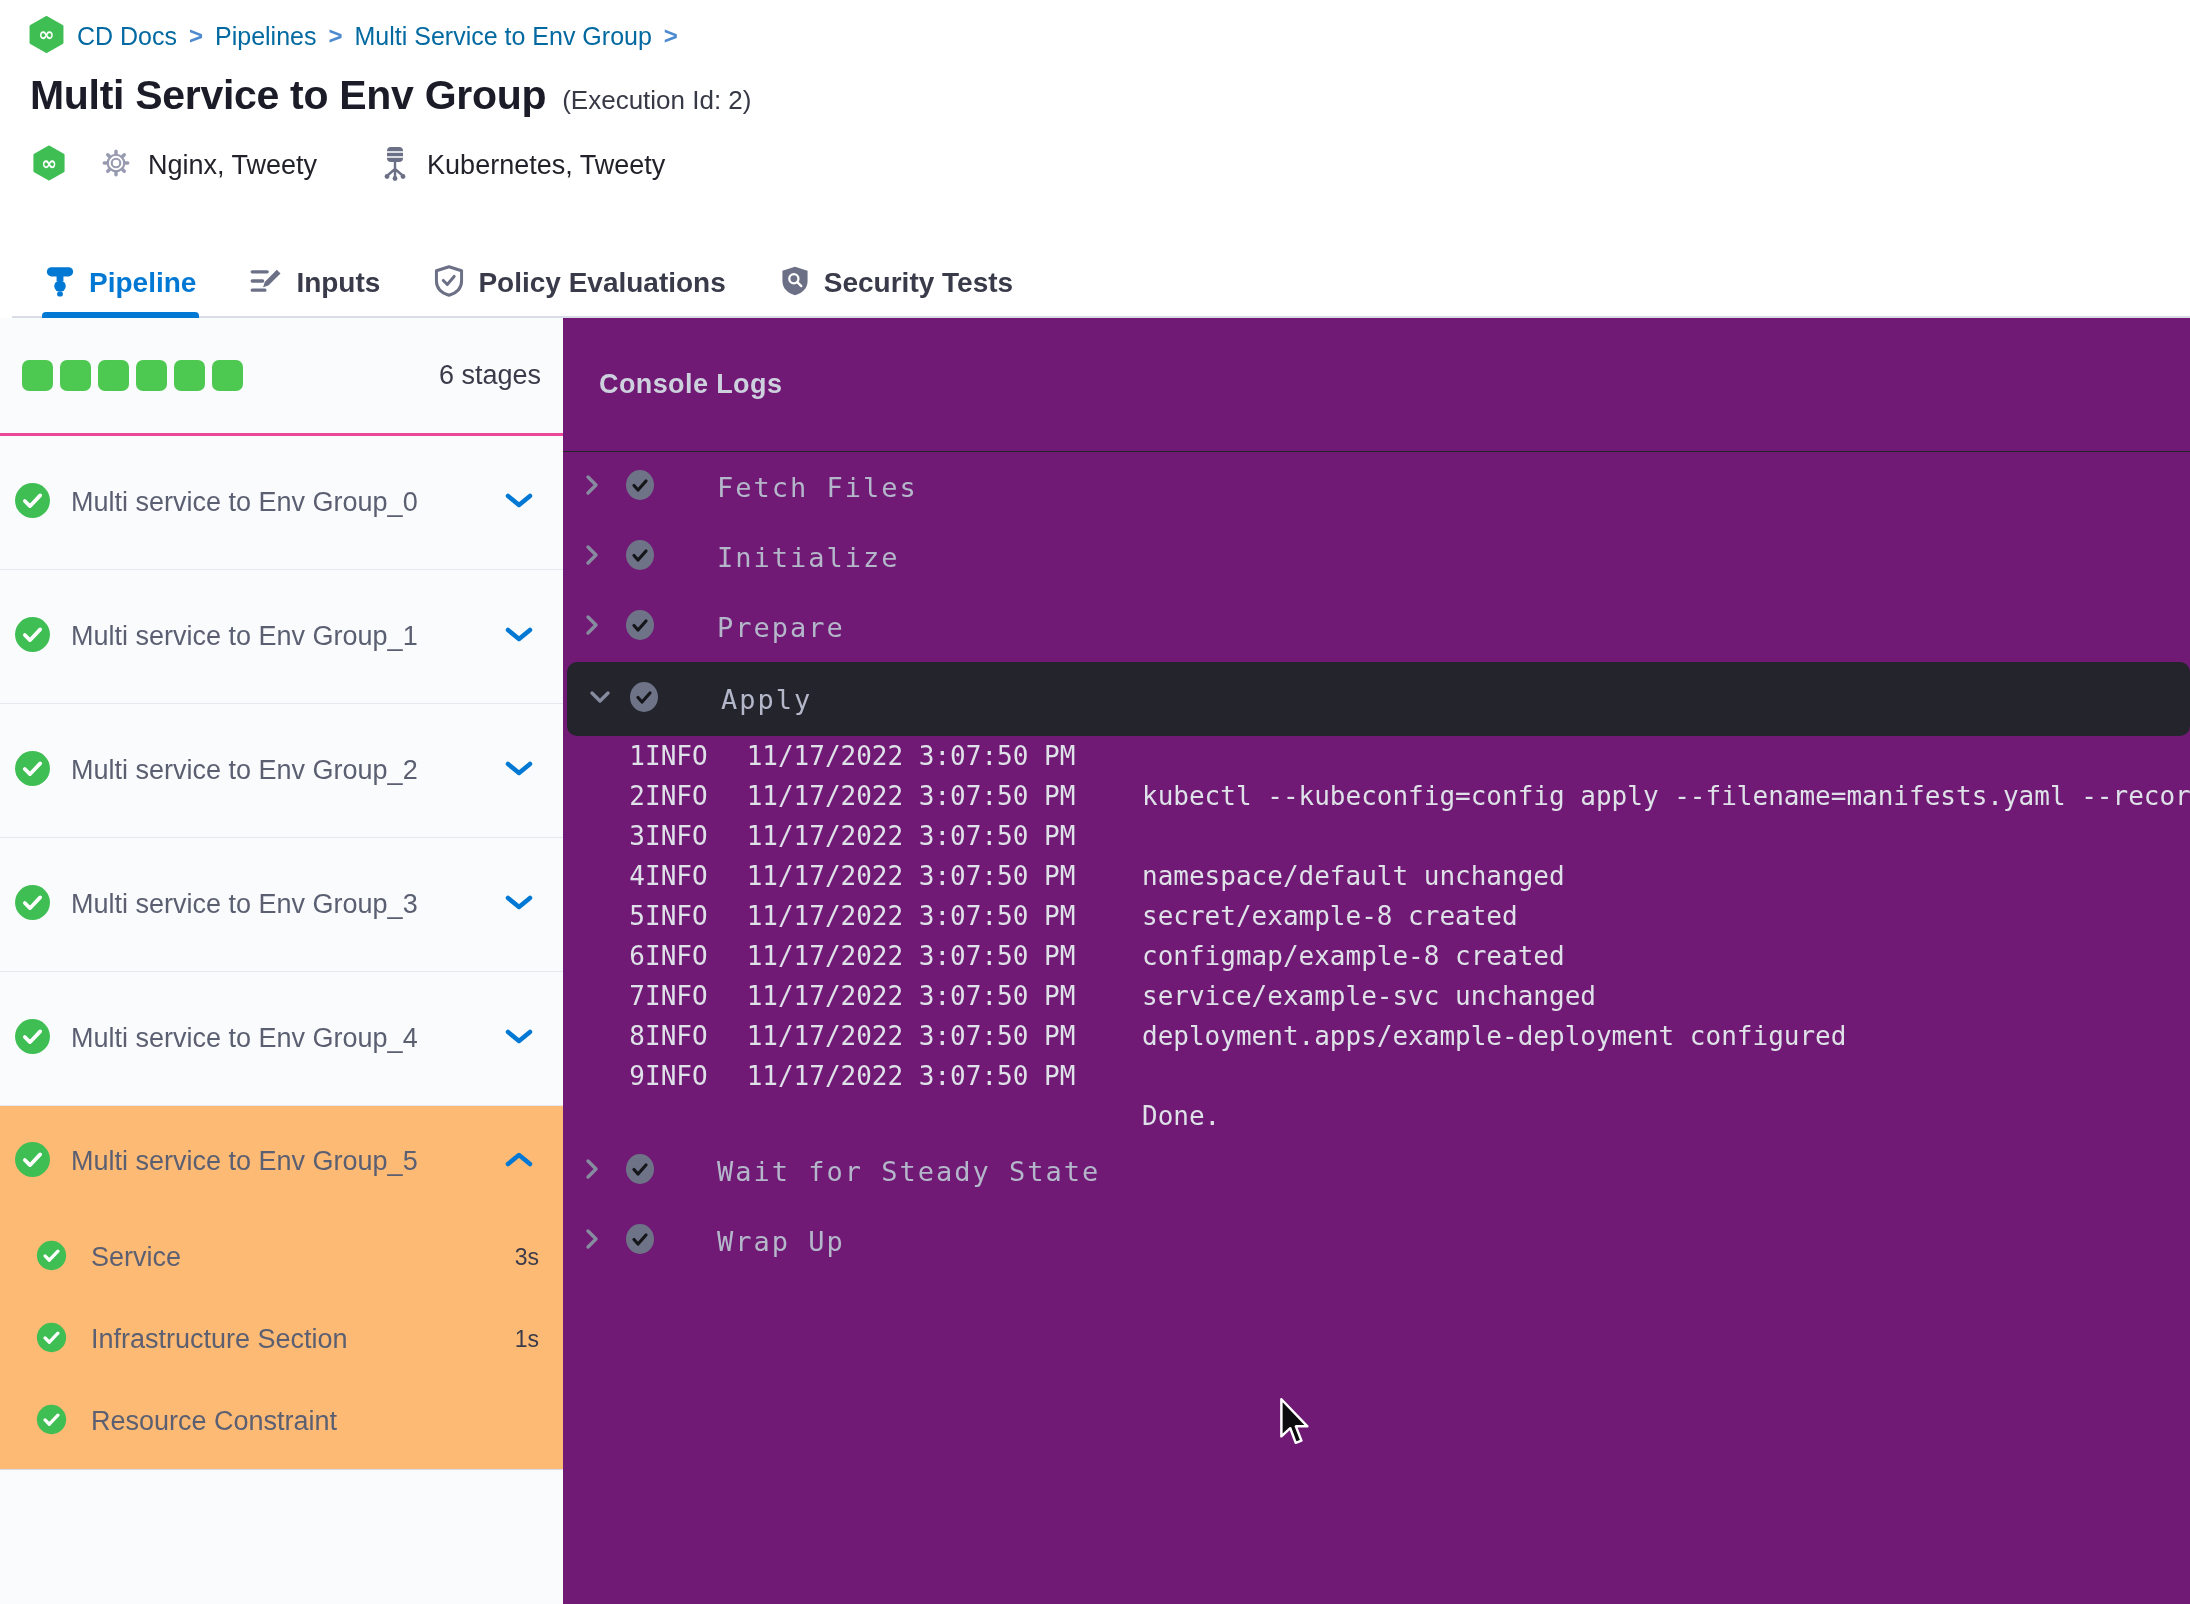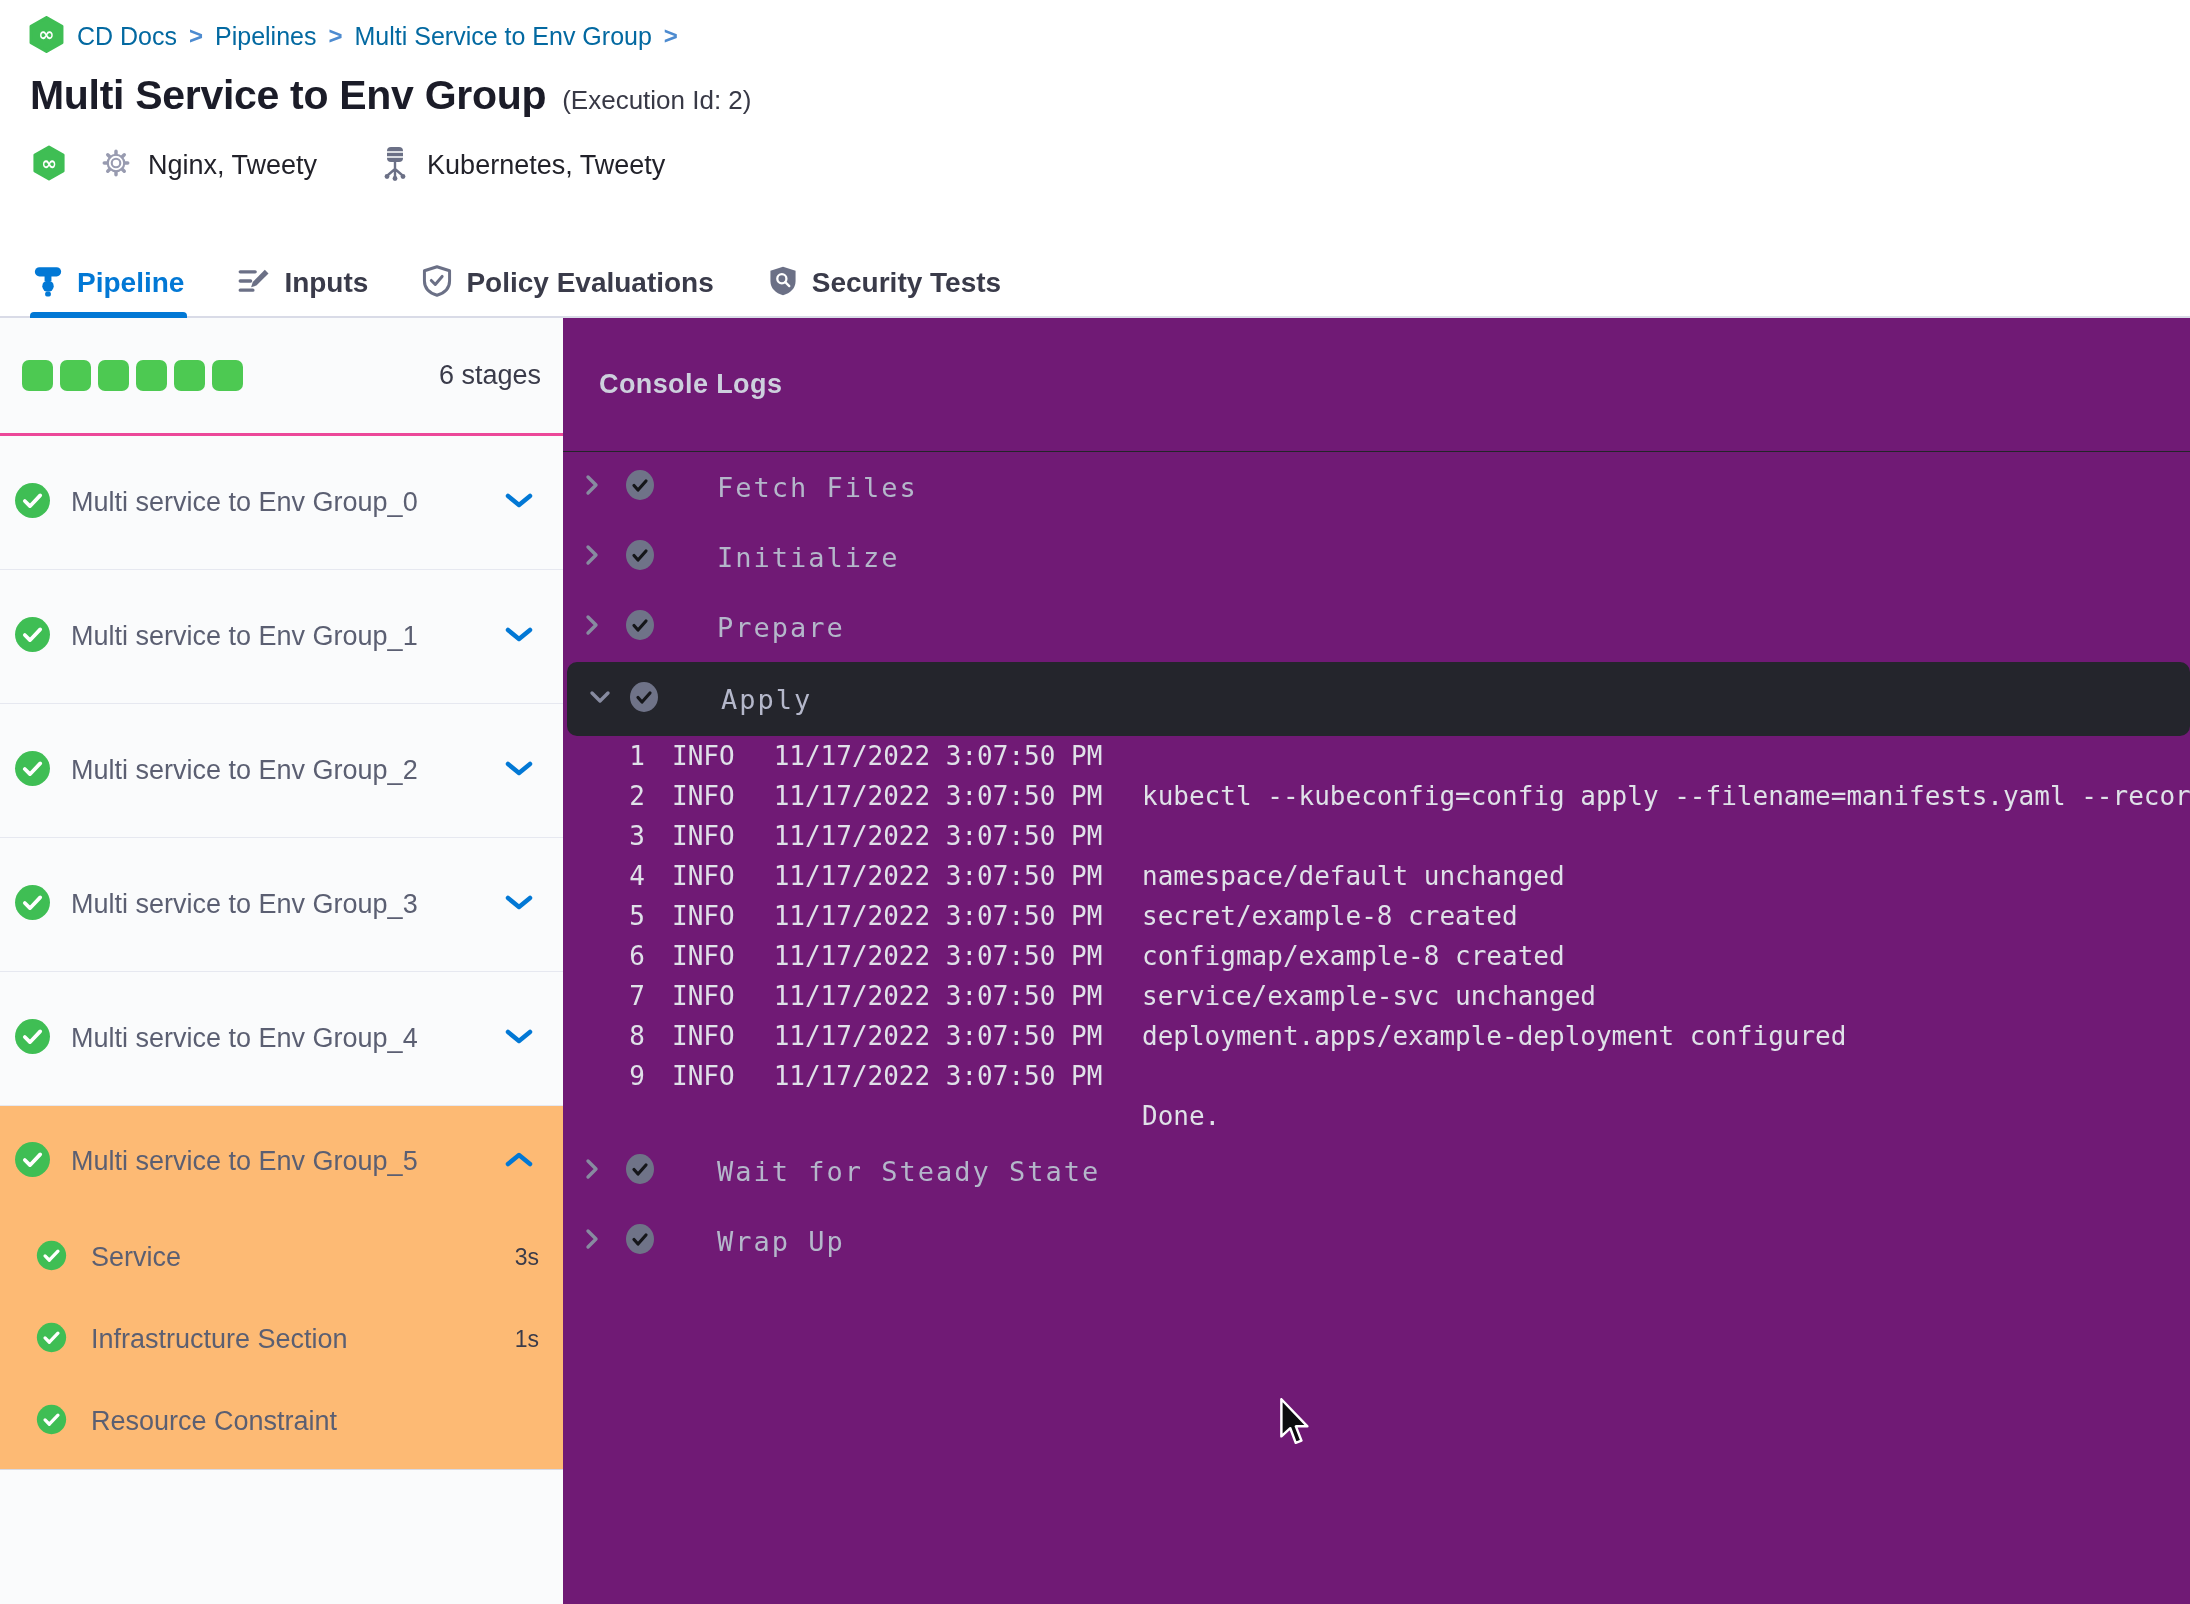--- a/index.html
+++ b/index.html
@@ -14,21 +14,21 @@
   .breadcrumb .sep { color:#4D8BD0; font-size:24px; font-weight:600; }
   .title-row { display:flex; align-items:baseline; padding-left:30px; margin-top:16px; }
   .page-title { font-size:41px; font-weight:700; color:#1B1C28; letter-spacing:-0.3px; }
   .exec-id { font-size:26px; color:#383946; margin-left:16px; }
   .meta-row { display:flex; align-items:center; padding-left:32px; margin-top:24px; height:44px; }
   .meta-label { font-size:27px; color:#22222A; margin-left:16px; }
   .gear { margin-left:34px; }
   .envicon { margin-left:62px; }
 
   
-  .tabbar { position:absolute; left:0; right:0; bottom:0; height:68px; border-bottom:2px solid #D9DBE7;
+  .tabbar { position:absolute; left:12px; right:0; bottom:0; height:68px; border-bottom:2px solid #D9DBE7;
             display:flex; align-items:center; gap:48px; padding-left:30px; }
   .tab { position:relative; display:flex; align-items:center; gap:14px; height:100%; cursor:pointer; padding:0 3px; }
   .tab .tab-label { font-size:28px; font-weight:600; color:#3A3B4A; }
   .tab.active .tab-label { color:#0278D5; }
   .tab.active::after { content:""; position:absolute; left:0; right:0; bottom:-2px; height:6px;
                        background:#0278D5; border-radius:4px 4px 0 0; }
 
   
   .body { display:flex; height:1286px; }
 
@@ -56,21 +56,21 @@
   .console-header { height:134px; border-bottom:1px solid #232429; display:flex; align-items:center; padding-left:36px; }
   .console-title { color:#CDD0DD; font-size:27px; font-weight:700; letter-spacing:0.4px; }
   .cstep { height:70px; display:flex; align-items:center; padding-left:22px; cursor:pointer; }
   .cstep .cstep-label { font-family:"DejaVu Sans Mono", monospace; font-size:27px; letter-spacing:2px;
                         color:#B4B7CA; margin-left:62px; }
   .cstep .ccheck { margin-left:26px; }
   .cstep.expanded-step { height:74px; background:#24252C; border-radius:10px; margin-left:4px; }
   .logs { font-family:"DejaVu Sans Mono", monospace; font-size:26px; color:#DFE1E8; }
   .logrow { position:relative; height:40px; display:flex; align-items:center; padding-left:22px; }
   .ln { width:60px; text-align:right; color:#DFE1E8; }
-  .lvl { margin-left:27px; }
+  .lvl { }
   .ts { margin-left:39px; }
   .msg { position:absolute; left:579px; white-space:pre; }
 
   
   .cursor { position:absolute; left:1277px; top:1398px; }
 </style>
 </head>
 <body>
 
 <div class="page">

